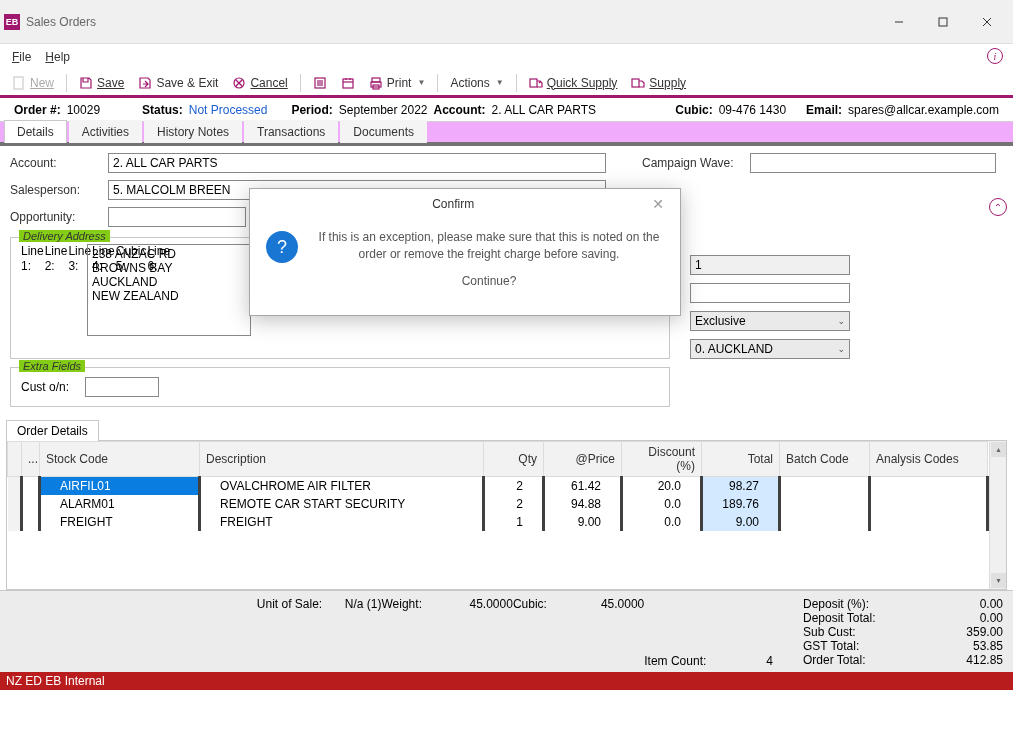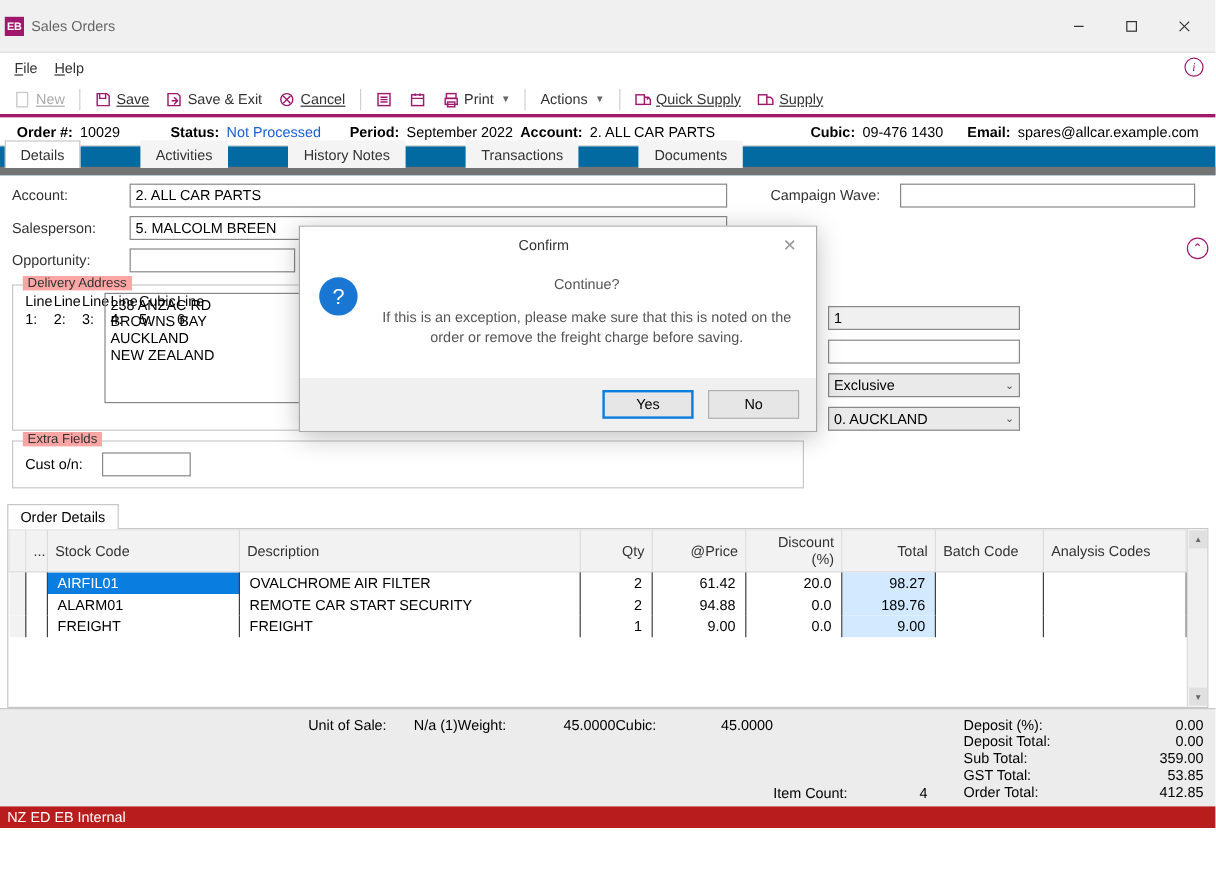--- a/index.html
+++ b/index.html
@@ -27,52 +27,52 @@
 .tb-btn svg { stroke: #a0186e; fill: none; stroke-width: 1.2; }
 .tb-btn.disabled svg { stroke: #ccc; }
 
 
 .infobar { height: 24px; display: flex; align-items: center; padding: 0 14px; gap: 6px; background: #fff; border-bottom: 1px solid #d0d0d0; }
 .infobar b { font-weight: 600; }
 .infobar .link { color: #1a5fd0; }
 .infobar .spacer { flex: 1; }
 
 
-.tabstrip { display: flex; border-bottom: 7px solid #737373; padding-left: 4px; height: 24px; align-items: flex-end; background: #0369a1; gap: 48px; }
+.tabstrip { display: flex; border-bottom: 4px solid #737373; padding-left: 4px; height: 24px; align-items: flex-end; background: #f0abfc; }
 .tab { padding: 4px 12px; border: 1px solid transparent; border-bottom: none; color: #333; background: #f4f4f4; margin-right: 2px; position: relative; top: 1px; }
 .tab.active { background: #fff; border-color: #c8c8c8; }
 
 
 .form-body { padding: 6px 10px; position: relative; }
 .row { display: flex; align-items: center; margin-bottom: 5px; gap: 8px; min-height: 22px; }
 .label { width: 90px; color: #333; }
 .input { border: 1px solid #888; height: 20px; padding: 1px 4px; background: #fff; font-size: 12px; }
 .input.ro { background: #f0f0f0; }
 .fieldset { border: 1px solid #c8c8c8; margin-top: 4px; padding: 6px 10px 8px 10px; position: relative; }
-.fieldset > .legend { position: absolute; top: -8px; left: 8px; background: #fca5a5; padding: 0 4px; color: #333; font-size: 11px; }
+.fieldset > .legend { position: absolute; top: -8px; left: 8px; background: #84cc16; padding: 0 4px; color: #333; font-size: 11px; font-style: italic; }
 .multiline-text { border: 1px solid #888; height: 92px; padding: 2px 4px; line-height: 14px; white-space: pre-line; font-size: 12px; overflow: hidden; }
 .select { border: 1px solid #888; height: 20px; background: #eaeaea; display: flex; align-items: center; padding: 0 4px; justify-content: space-between; font-size: 12px; }
 .select .arrow { font-size: 9px; color: #555; }
 
 .collapse-btn { position: absolute; right: 6px; top: 52px; width: 18px; height: 18px; border: 1px solid #a0186e; border-radius: 50%; display: flex; align-items: center; justify-content: center; color: #a0186e; font-size: 10px; }
 
 
 .od-tab-handle { border: 1px solid #c8c8c8; border-bottom: none; display: inline-block; padding: 3px 10px; margin-left: 6px; background: #fff; position: relative; top: 1px; }
 
 
 .grid-wrap { border: 1px solid #c8c8c8; margin: 0 6px; height: 150px; display: flex; }
 .grid-body { flex: 1; overflow: hidden; }
 .grid-scroll { width: 17px; background: #f0f0f0; border-left: 1px solid #dcdcdc; position: relative; }
 .grid-scroll .sc-arrow { position: absolute; width: 15px; height: 15px; left: 1px; background: #e0e0e0; display: flex; align-items: center; justify-content: center; font-size: 8px; color: #666; }
 .grid-scroll .sc-arrow.up { top: 1px; }
 .grid-scroll .sc-arrow.down { bottom: 1px; }
 table.grid { width: 100%; border-collapse: collapse; table-layout: fixed; }
 table.grid th { background: #f2f2f2; border: 1px solid #dcdcdc; text-align: left; padding: 3px 6px; font-weight: normal; color: #333; height: 22px; }
 table.grid th.num, table.grid td.num { text-align: right; }
-table.grid td { border-right: 1px solid #404040; padding: 1px 8px; height: 18px; }
+table.grid td { border-right: 3px solid #404040; padding: 1px 19px; height: 18px; }
 table.grid tr.selrow td.codecell { background: #0a7de0; color: #fff; }
 table.grid td.total { background: #d2e9ff; }
 .rowhdr { background: #f2f2f2; border-right: 1px solid #dcdcdc; width: 14px; }
 
 
 .footer { background: #ececec; border-top: 1px solid #c8c8c8; padding: 6px 10px 4px 10px; display: flex; height: 82px; }
 .footer-left { flex: 1; display: flex; flex-direction: row; justify-content: flex-end; }
 .footer-left .frow { display: flex; gap: 8px; }
 .footer-left .flabel { width: 80px; }
 .footer-right { width: 200px; }
@@ -409,21 +409,21 @@
   <div class="footer-right">
     <div class="frow">
         <span>Deposit (%):</span>
         <span>0.00</span>
       </div>
     <div class="frow">
         <span>Deposit Total:</span>
         <span>0.00</span>
       </div>
     <div class="frow">
-        <span>Sub Total:</span>
+        <span>Sub Cust:</span>
         <span>359.00</span>
       </div>
     <div class="frow">
         <span>GST Total:</span>
         <span>53.85</span>
       </div>
     <div class="frow">
         <span>Order Total:</span>
         <span>412.85</span>
       </div>
@@ -435,21 +435,17 @@
 </div>
 
 <div class="modal">
   <div class="m-title">
     <span class="mtxt">Confirm</span>
     <span class="mclose">✕</span>
   </div>
   <div class="m-body">
     <div class="m-icon">?</div>
     <div class="m-text">
+      <p>If this is an exception, please make sure that this is noted on the order or remove the freight charge before saving.</p>
       <p>Continue?</p>
-      <p>If this is an exception, please make sure that this is noted on the order or remove the freight charge before saving.</p>
-    </div>
-  </div>
-  <div class="m-buttons">
-    <div class="m-btn primary">Yes</div>
-    <div class="m-btn">No</div>
+    </div>
   </div>
 </div>
 
 </body></html>

